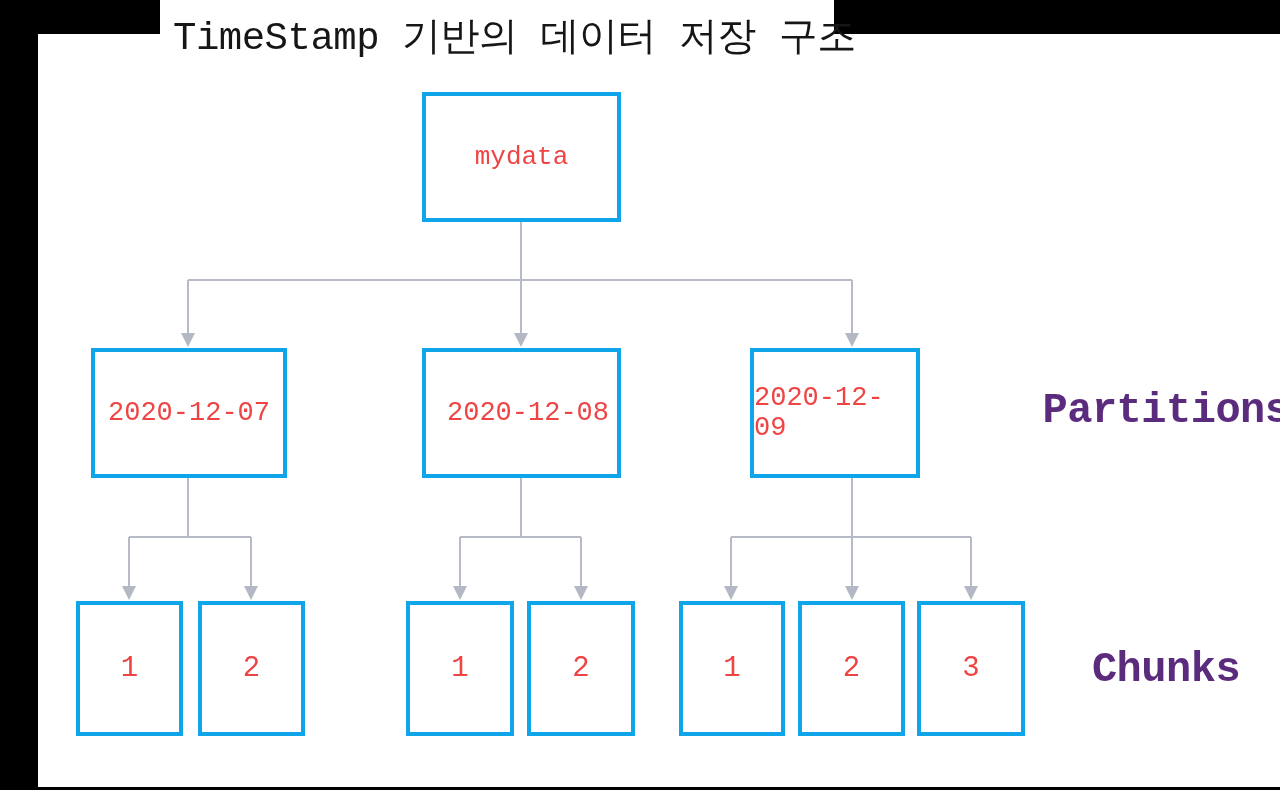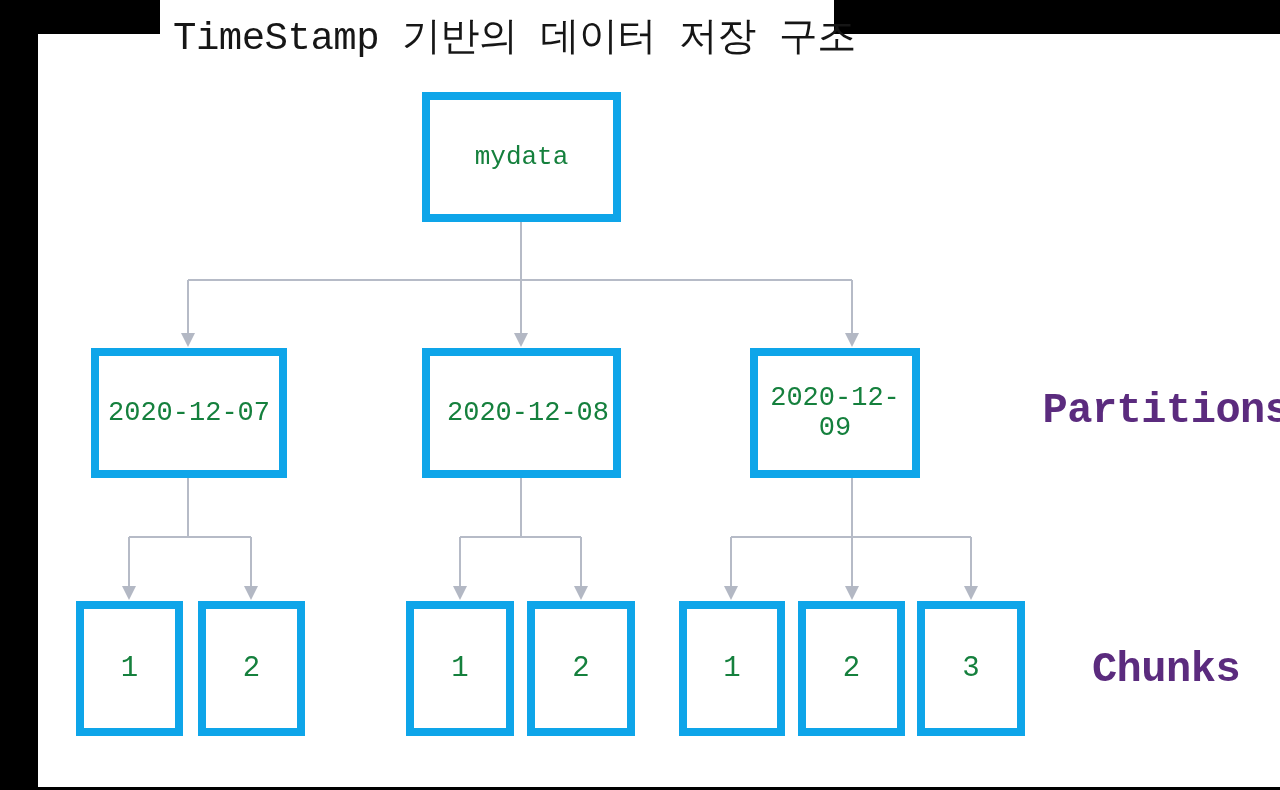--- a/index.html
+++ b/index.html
@@ -14,26 +14,26 @@
   .edge-right  { left:1278px; top:34px; width:2px; height:756px; }
   .edge-bottom { left:0; top:787px; width:1280px; height:3px; }
 
   .title {
     position:absolute; left:137px; top:9px; width:680px;
     font-size:39px; font-weight:500; color:#161616; letter-spacing:-0.5px;
     white-space:nowrap;
   }
 
   .node {
-    position:absolute; background:#ffffff; border:8px solid #0ea5e9;
+    position:absolute; background:#ffffff; border:4px solid #0ea5e9;
     box-sizing:border-box; display:flex; align-items:center; justify-content:center;
-    color:#15803d;
+    color:#ef4444;
   }
   .db-node   { left:386px; top:92px;  width:199px; height:130px; font-size:26px; }
-  .part-node { top:348px; height:130px; font-size:27px;text-align:center; }
+  .part-node { top:348px; height:130px; font-size:27px; }
   .p0 { left:55px;  width:196px; }
   .p1 { left:386px; width:199px;padding-left:13px; }
   .p2 { left:714px; width:170px; }
   .chunk-node { top:601px; height:135px; font-size:29px; }
   .c00 { left:40px;  width:107px; }
   .c01 { left:162px; width:107px; }
   .c10 { left:370px; width:108px; }
   .c11 { left:491px; width:108px; }
   .c20 { left:643px; width:106px; }
   .c21 { left:762px; width:107px; }

